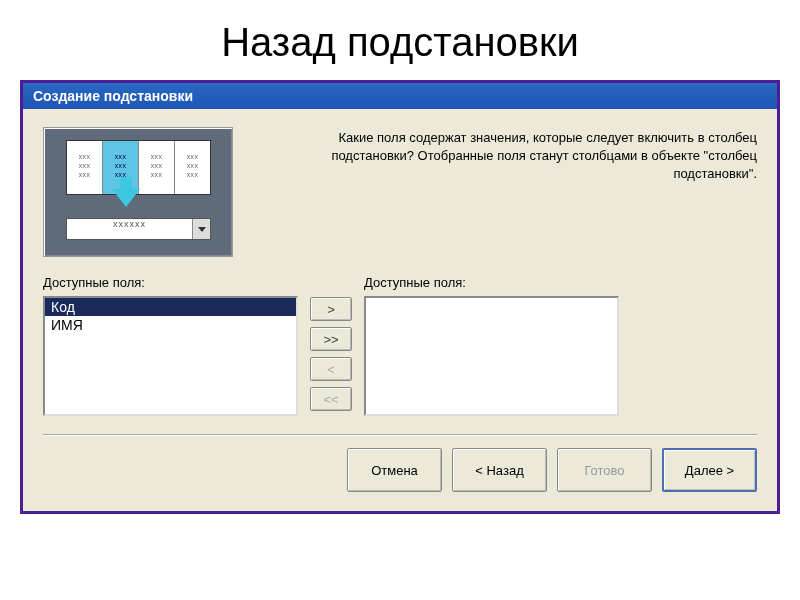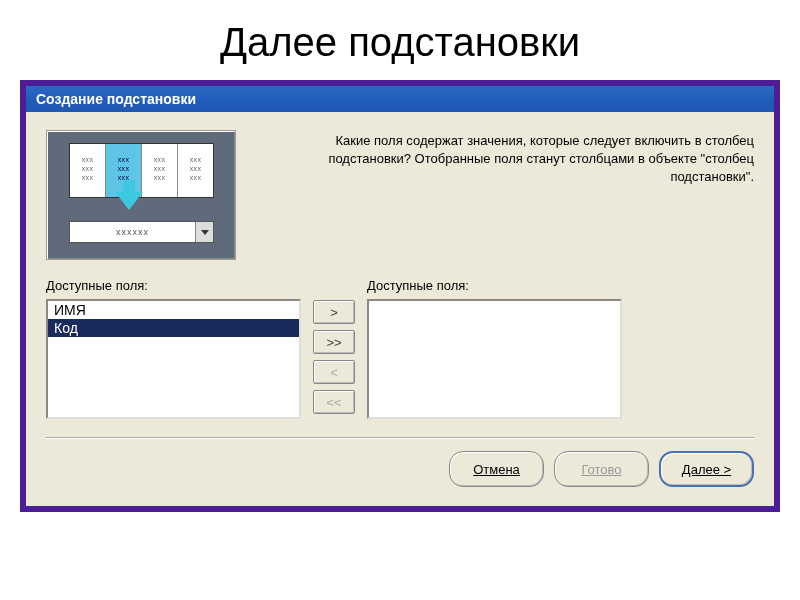--- a/index.html
+++ b/index.html
@@ -12,21 +12,21 @@
   }
   .page-title {
     font-size: 40px;
     font-weight: normal;
     text-align: center;
     padding: 20px 0 15px 0;
     color: #000;
   }
   .dialog-wrapper {
     margin: 0 20px;
-    border: 6px solid #4c1d95;
+    border: 3px solid #4c1d95;
     background: #ece9d8;
   }
   .titlebar {
     background: linear-gradient(to bottom, #2a6ac1 0%, #225dbd 50%, #1f57b3 100%);
     color: #fff;
     font-weight: bold;
     font-size: 14px;
     padding: 5px 10px;
   }
   .dialog-body {
@@ -83,21 +83,21 @@
     width: 12px; height: 15px;
     background: #3cc8e0;
   }
   .preview-dropdown {
     position: absolute;
     bottom: 16px; left: 22px;
     width: 145px; height: 22px;
     background: #fff;
     border: 1px solid #555;
     display: flex;
-    align-items: center;
+    align-items: flex-start;
   }
   .preview-dropdown-text {
     flex: 1; font-size: 9px; color: #555;
     text-align: center;
     letter-spacing: 1px;
   }
   .preview-dropdown-btn {
     width: 18px; height: 100%;
     background: #ddd;
     border-left: 1px solid #888;
@@ -175,43 +175,42 @@
     margin: 18px 0 12px 0;
   }
   .button-row {
     display: flex;
     justify-content: flex-end;
     gap: 10px;
     padding-bottom: 4px;
   }
   .dlg-btn {
     min-width: 95px;
-    height: 36px;
+    height: 44px;
     background: #ece9d8;
     border: 1px solid #888;
-    border-radius: 14px;
+    border-radius: 2px;
     box-shadow: inset 1px 1px 0 #fff, inset -1px -1px 0 #bbb;
     font-size: 13px;
     color: #000;
     cursor: pointer;
-    text-decoration: underline;
   }
   .dlg-btn.default {
     border: 2px solid #4a6fb3;
   }
   .dlg-btn.disabled {
     color: #9a9a9a;
     cursor: default;
   }
   .underline-first::first-letter { text-decoration: underline; }
 </style>
 </head>
 <body>
 
-<div class="page-title">Далее подстановки</div>
+<div class="page-title">Назад подстановки</div>
 
 <div class="dialog-wrapper">
   <div class="titlebar">Создание подстановки</div>
 
   <div class="dialog-body">
 
     <div class="top-row">
       <div class="preview-panel">
         <div class="preview-inner">
           <div class="preview-cols">
@@ -247,42 +246,45 @@
           <span class="preview-dropdown-btn"></span>
         </div>
       </div>
       <div class="instruction-text">Какие поля содержат значения, которые следует включить в столбец подстановки? Отобранные поля станут столбцами в объекте "столбец подстановки".</div>
     </div>
 
     <div class="fields-row">
       <div class="field-col">
         <div class="field-label">Доступные поля:</div>
         <div class="listbox" id="available-list">
+            <div class="item selected">Код</div>
             <div class="item">ИМЯ</div>
-            <div class="item selected">Код</div>
           </div>
       </div>
 
       <div class="move-buttons">
         <button class="move-btn">&gt;</button>
         <button class="move-btn">&gt;&gt;</button>
         <button class="move-btn disabled">&lt;</button>
         <button class="move-btn disabled">&lt;&lt;</button>
       </div>
 
       <div class="field-col">
         <div class="field-label">Доступные поля:</div>
         <div class="listbox" id="selected-list"></div>
       </div>
     </div>
 
     <hr class="divider">
 
     <div class="button-row">
       <button class="dlg-btn">Отмена</button>
+      <button class="dlg-btn">
+        <span class="underline-first">&lt; Назад</span>
+      </button>
       <button class="dlg-btn disabled">
         <span class="underline-first">Готово</span>
       </button>
       <button class="dlg-btn default">
         <span class="underline-first">Далее &gt;</span>
       </button>
     </div>
 
   </div>
 </div>

